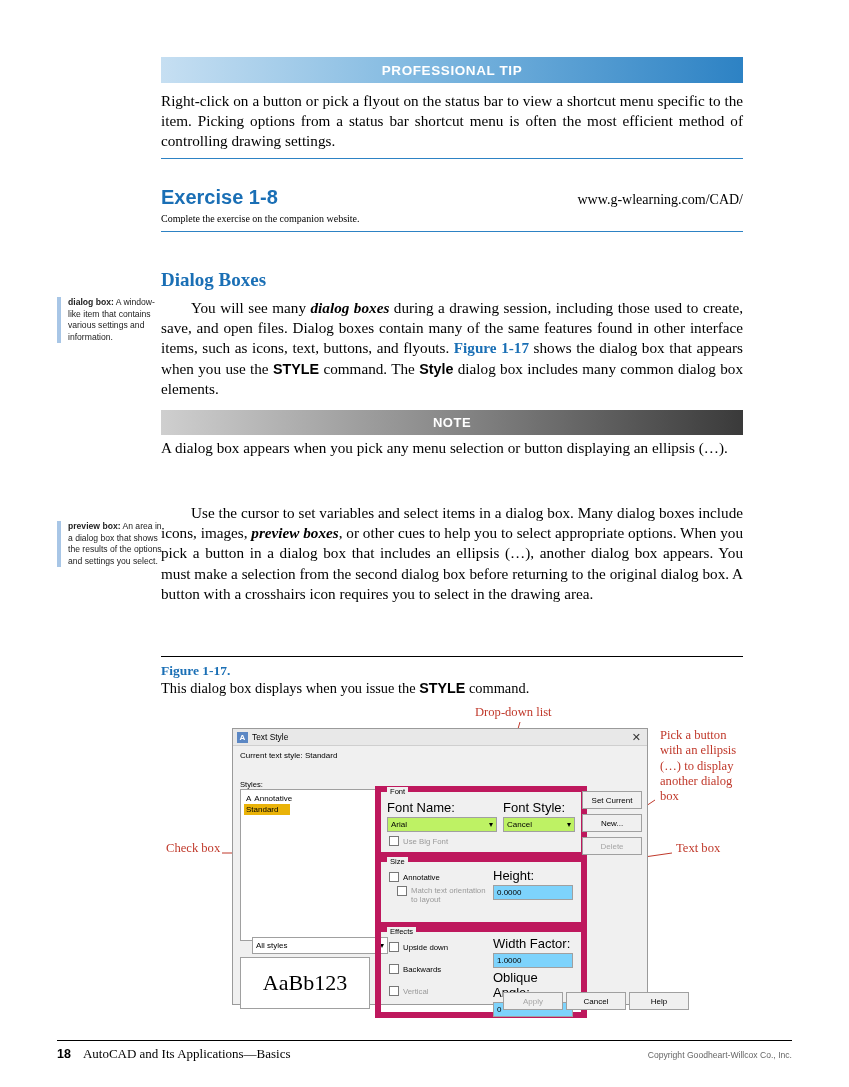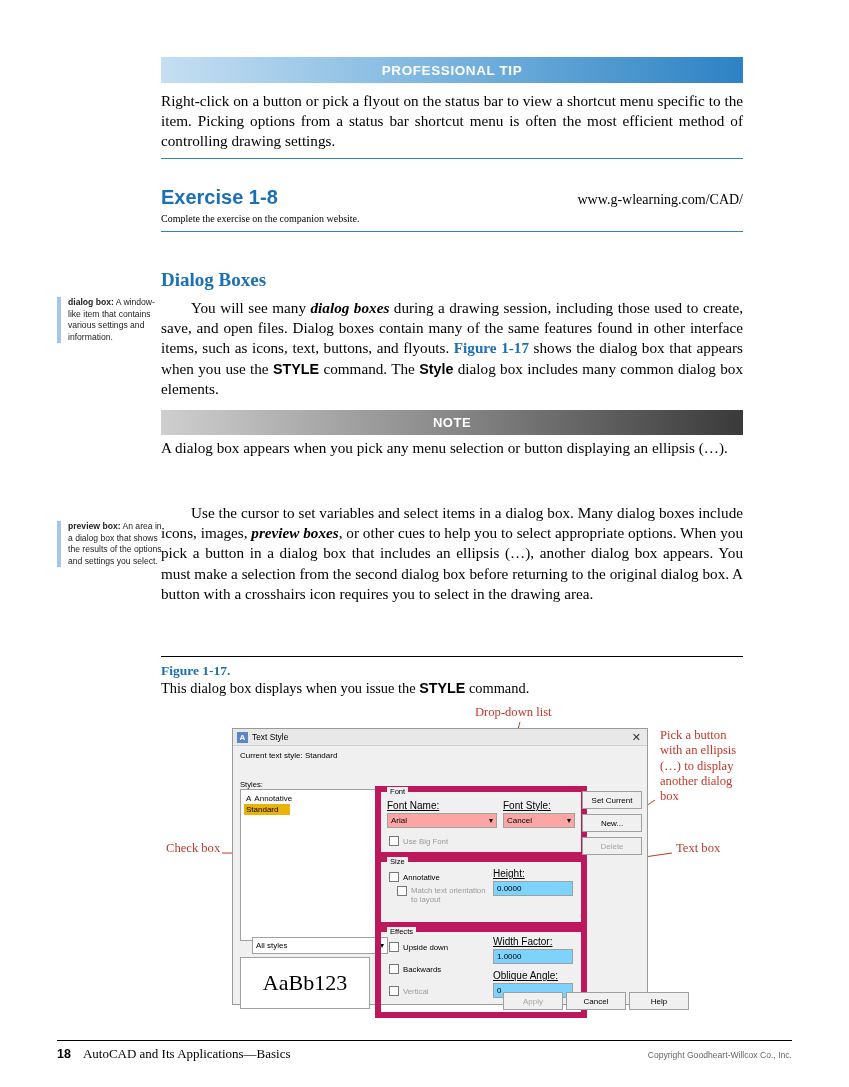--- a/index.html
+++ b/index.html
@@ -241,23 +241,23 @@
     width: 128px; height: 50px;
     background: #fff; border: 1px solid #a0a0a0;
     display: flex; align-items: center; justify-content: center;
   }
   .preview-box span { font-family: "Liberation Serif", serif; font-size: 22px; }
 
   .font-grp { left: 142px; top: 40px; width: 200px; height: 60px; }
   .size-grp { left: 142px; top: 110px; width: 200px; height: 60px; }
   .eff-grp  { left: 142px; top: 180px; width: 200px; height: 80px; }
 
-  .fld-lbl { font-size: 10px; text-decoration: underline; }
+  .fld-lbl { font-size: 13px; }
   .combo {
-    background: #fca5a5; border: 1px solid #a0a0a0; height: 13px;
+    background: #bef264; border: 1px solid #a0a0a0; height: 13px;
     display: flex; align-items: center; padding: 0 3px;
     font-size: 8px; justify-content: space-between;
   }
   .txtin {
     background: #7dd3fc; border: 1px solid #a0a0a0; height: 13px;
     display: flex; align-items: center; padding: 0 3px; font-size: 8px;
   }
   .cbrow { display: flex; align-items: center; gap: 4px; font-size: 7.8px; margin-top: 4px;}
   .cbox {
     width: 8px; height: 8px; border: 1px solid #777; background: #fff;

